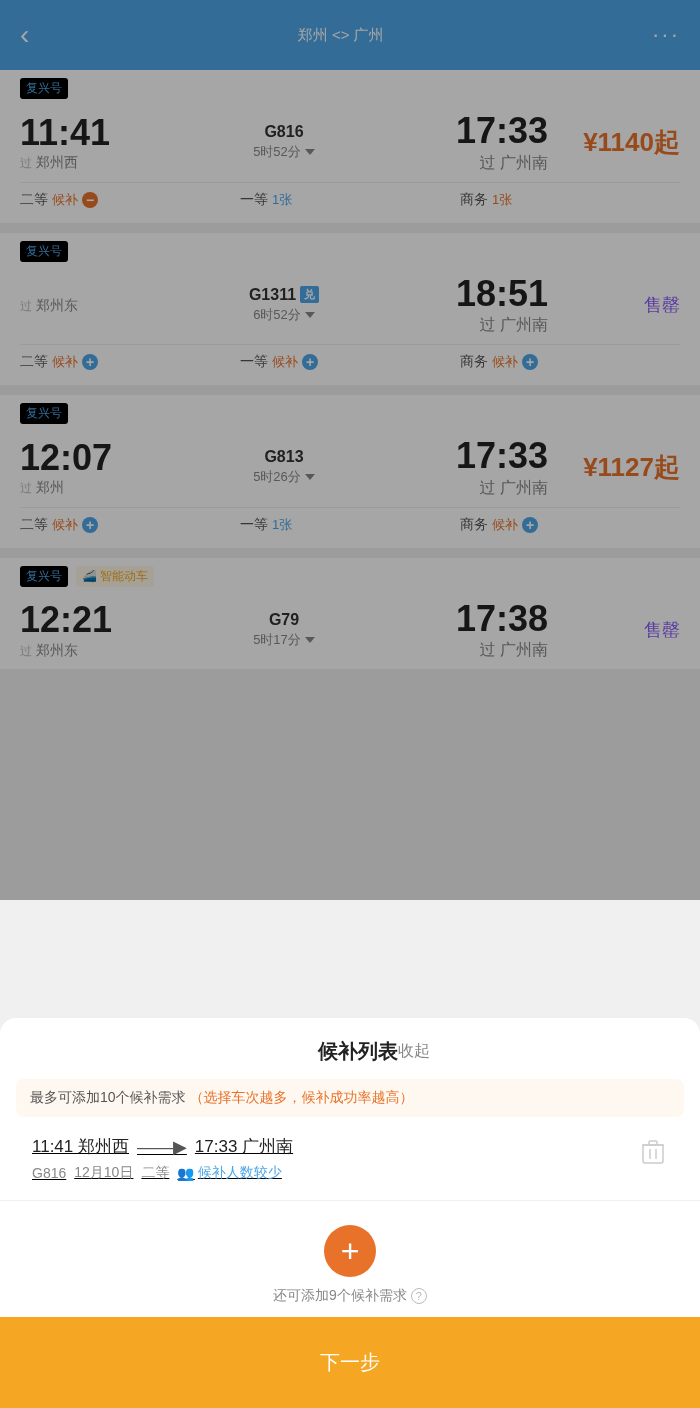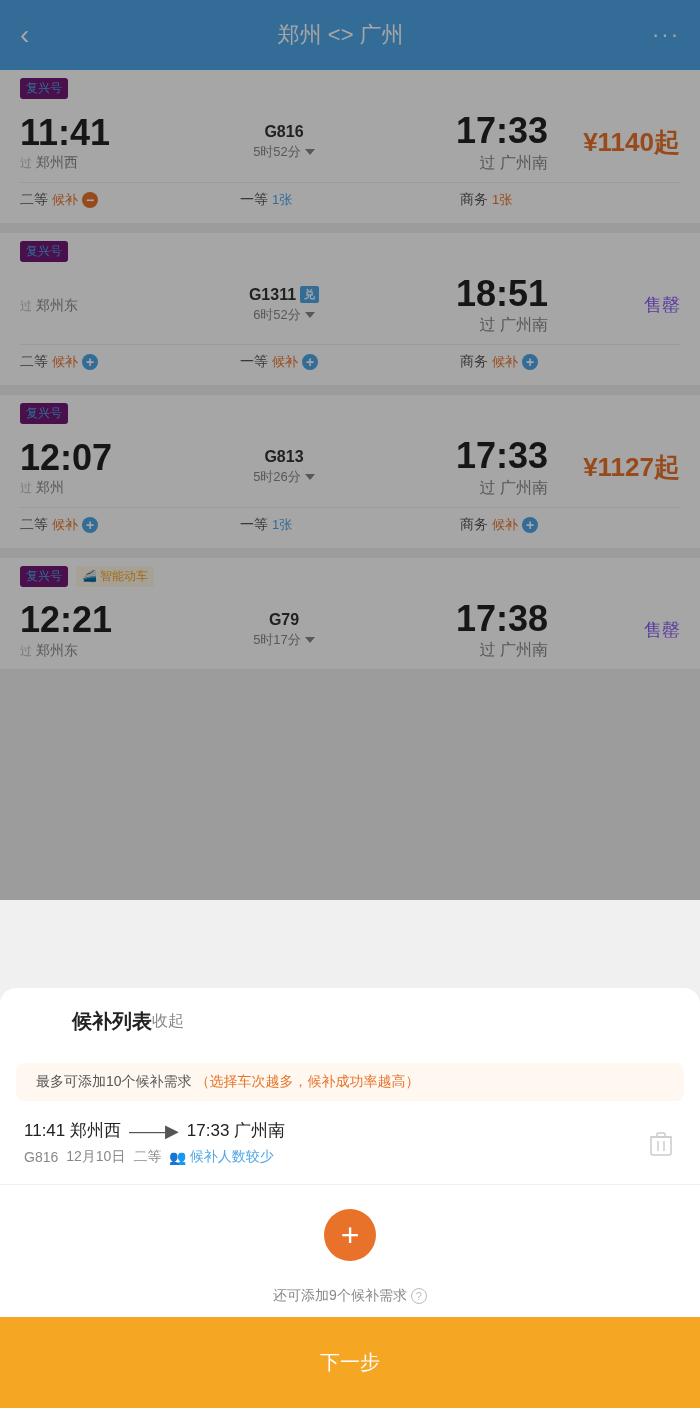--- a/index.html
+++ b/index.html
@@ -22,21 +22,21 @@
       padding: 0 20px;
     }
     .header-back {
       color: white;
       font-size: 28px;
       font-weight: 300;
       cursor: pointer;
     }
     .header-title {
       color: white;
-      font-size: 22px;
+      font-size: 15px;
       font-weight: 500;
     }
     .header-more {
       color: white;
       font-size: 22px;
       letter-spacing: 2px;
     }
 
     
     .train-list {
@@ -49,21 +49,21 @@
     }
 
     .train-tag-row {
       padding: 8px 20px 4px;
       display: flex;
       align-items: center;
       gap: 8px;
     }
 
     .tag-fuxing {
-      background: #701a75;
+      background: #000000;
       color: #4da6e8;
       font-size: 12px;
       padding: 2px 6px;
       border-radius: 3px;
       text-align: right;
     }
 
     .tag-smart {
       display: flex;
       align-items: center;
@@ -257,57 +257,58 @@
       left: 0;
       width: 100%;
       background: white;
       border-radius: 16px 16px 0 0;
       z-index: 20;
       padding-bottom: 0;
     }
 
     .sheet-header {
       display: flex;
-      justify-content: flex-start;
-      align-items: center;
-      padding: 20px 24px 28px;
+      justify-content: center;
+      align-items: center;
+      padding: 20px 24px 14px;
       margin-left: 48px;
     }
 
     .sheet-title {
       font-size: 20px;
       font-weight: 600;
       color: #222;
     }
 
     .sheet-close {
       font-size: 16px;
       color: #888;
       cursor: pointer;
     }
 
     .sheet-notice {
       background: #fff8f0;
       margin: 0 16px;
-      padding: 10px 20px;
+      padding: 10px 14px;
       border-radius: 8px;
       font-size: 14px;
       color: #555;
     }
 
     .sheet-notice .notice-highlight {
       color: #e8722a;
     }
 
     .sheet-item {
-      padding: 18px 24px;
+      padding: 18px 32px;
       border-bottom: 1px solid #f0f0f0;
       display: flex;
-      align-items: flex-end;
+      align-items: flex-start;
       justify-content: space-between;
+      text-decoration: underline;
     }
 
     .sheet-item-left {
       flex: 1;
     }
 
     .sheet-route {
       font-size: 17px;
       font-weight: 500;
       color: #222;
@@ -368,21 +369,21 @@
     .add-circle-btn span {
       color: white;
       font-size: 32px;
       line-height: 1;
       font-weight: 300;
     }
 
     .sheet-add-hint {
       font-size: 14px;
       color: #888;
-      margin-top: 26px;
+      margin-top: 10px;
       display: flex;
       align-items: center;
       justify-content: center;
       gap: 4px;
     }
 
     .hint-circle {
       width: 16px;
       height: 16px;
       border: 1px solid #bbb;

